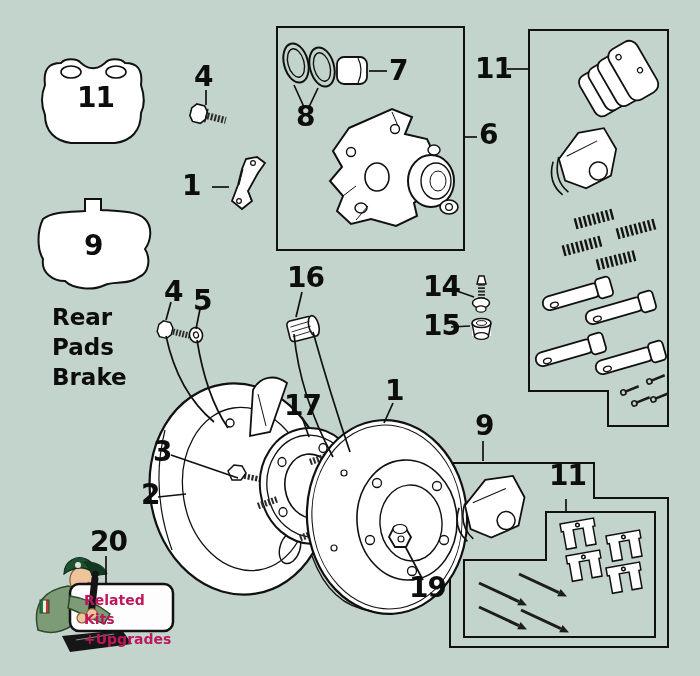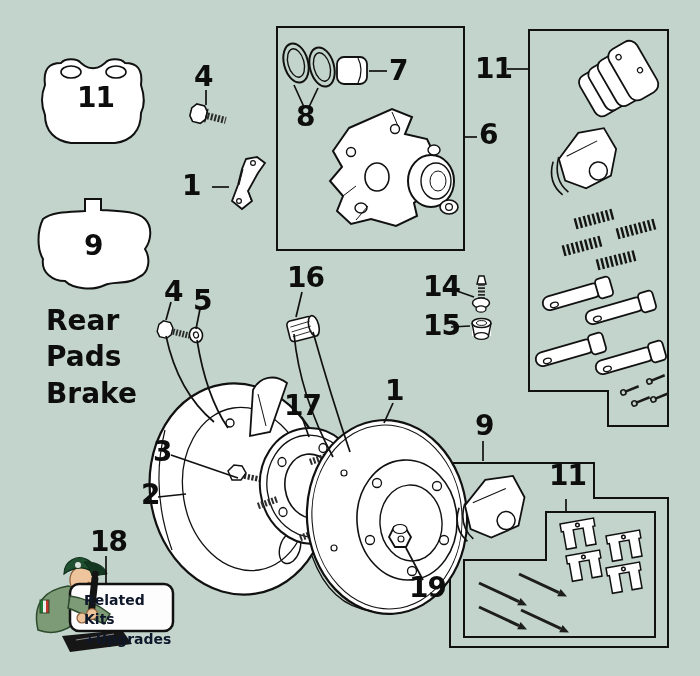--- a/index.html
+++ b/index.html
@@ -7,26 +7,26 @@
     position:relative;width:700px;height:676px;overflow:hidden;
     background:#c3d4cc;
     font-family:"DejaVu Sans","Liberation Sans",sans-serif;
   }
   #art{position:absolute;left:0;top:0;}
   .callout{
     position:absolute;font-weight:bold;font-size:28px;line-height:1;
     color:#0d0d0d;letter-spacing:-1px;cursor:pointer;user-select:none;
   }
   #title{
-    position:absolute;left:46px;top:303px;font-weight:bold;font-size:28px;
+    position:absolute;left:52px;top:303px;font-weight:bold;font-size:23px;
     line-height:1.3;color:#0d0d0d;
   }
   #badge-text{
     position:absolute;left:84px;top:591px;width:88px;
-    font-weight:bold;font-size:14px;line-height:1.38;color:#0f172a;cursor:pointer;
+    font-weight:bold;font-size:14px;line-height:1.38;color:#be185d;cursor:pointer;
   }
 </style>
 </head>
 <body>
 
 <div id="stage">
 
 <svg id="art" width="700" height="676" viewBox="0 0 700 676">
   <defs></defs>
 
@@ -350,20 +350,20 @@
 <div class="callout" style="left:296px;top:103px">8</div>
 <div class="callout" style="left:479px;top:121px">6</div>
 <div class="callout" style="left:475px;top:55px">11</div>
 <div class="callout" style="left:385px;top:377px">1</div>
 <div class="callout" style="left:284px;top:392px">17</div>
 <div class="callout" style="left:153px;top:438px">3</div>
 <div class="callout" style="left:141px;top:481px">2</div>
 <div class="callout" style="left:409px;top:574px">19</div>
 <div class="callout" style="left:475px;top:412px">9</div>
 <div class="callout" style="left:549px;top:462px">11</div>
-<div class="callout" style="left:90px;top:528px">18</div>
+<div class="callout" style="left:90px;top:528px">20</div>
 
 <div id="badge-text">
   <div>Related Kits</div>
   <div>+Upgrades</div>
 </div>
 
 </div>
 
 </body></html>

